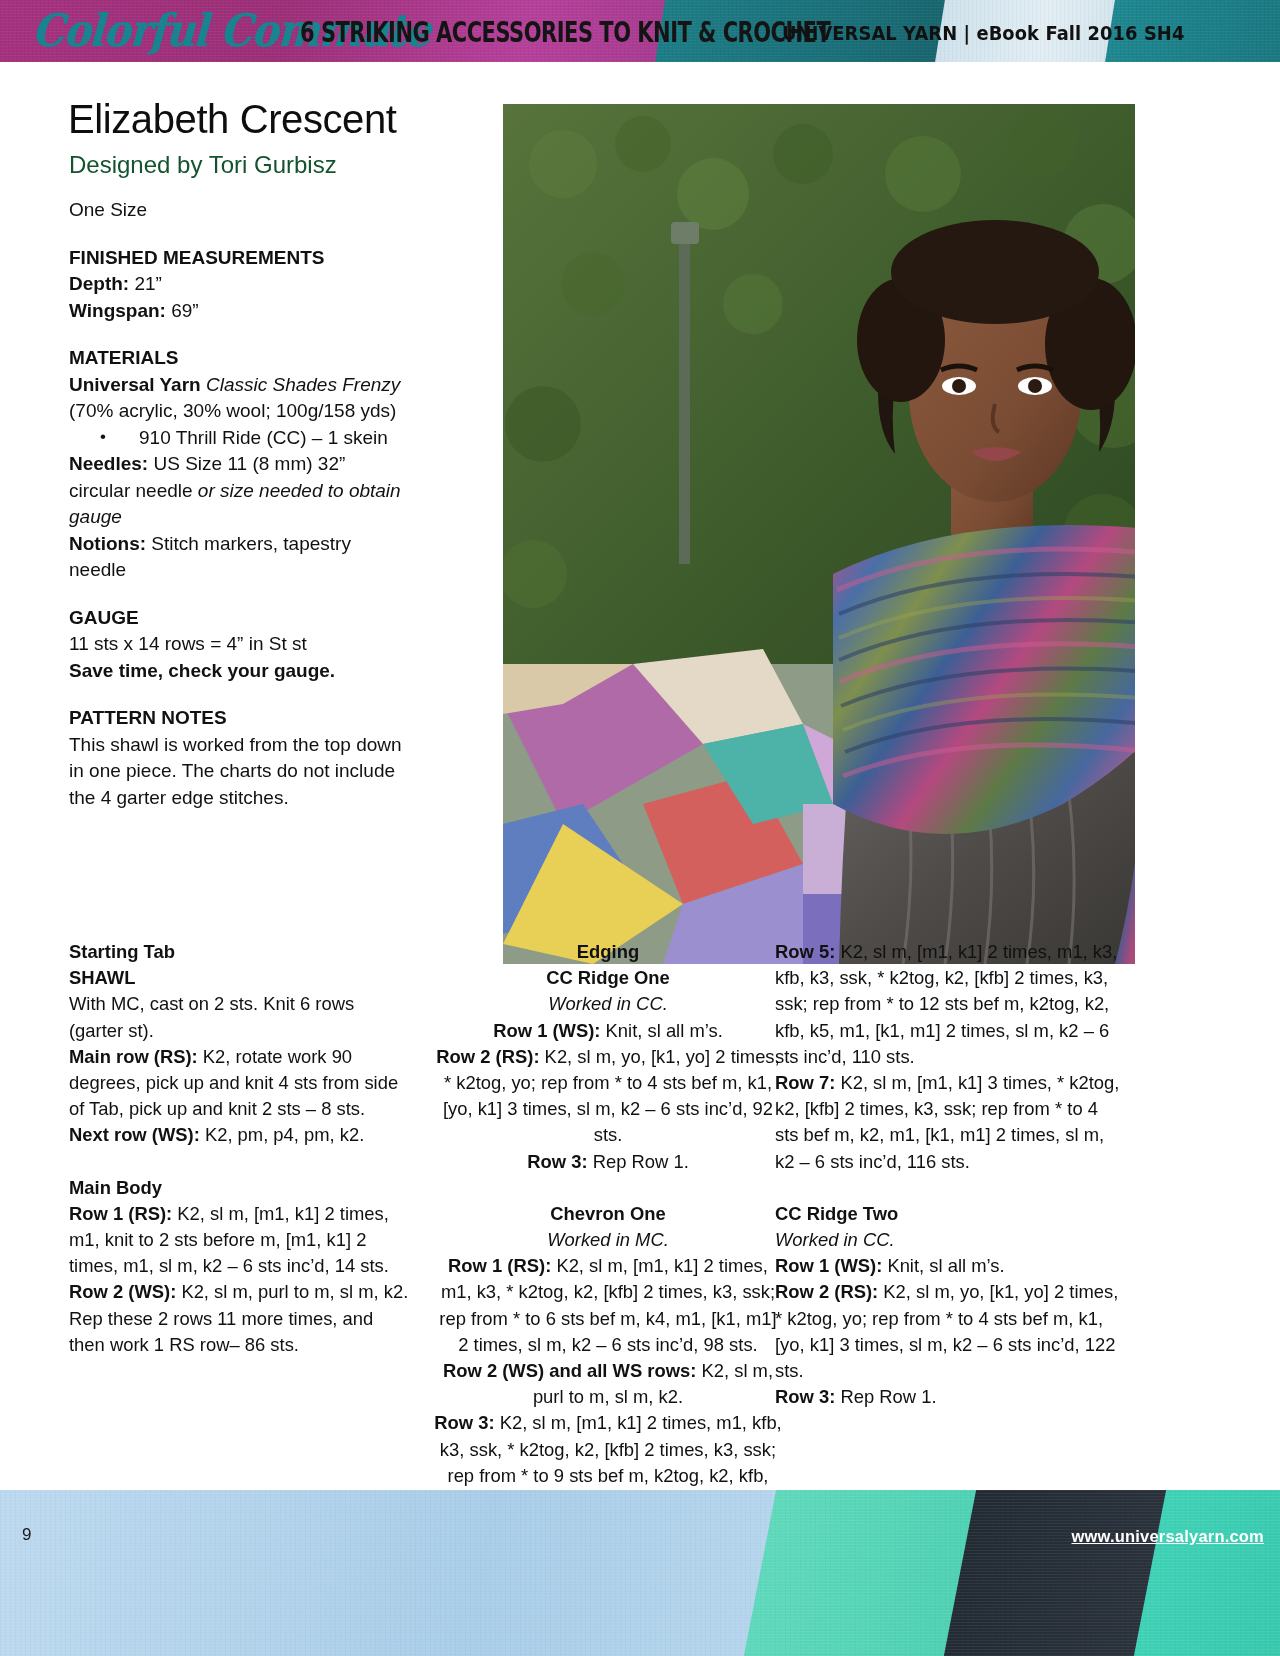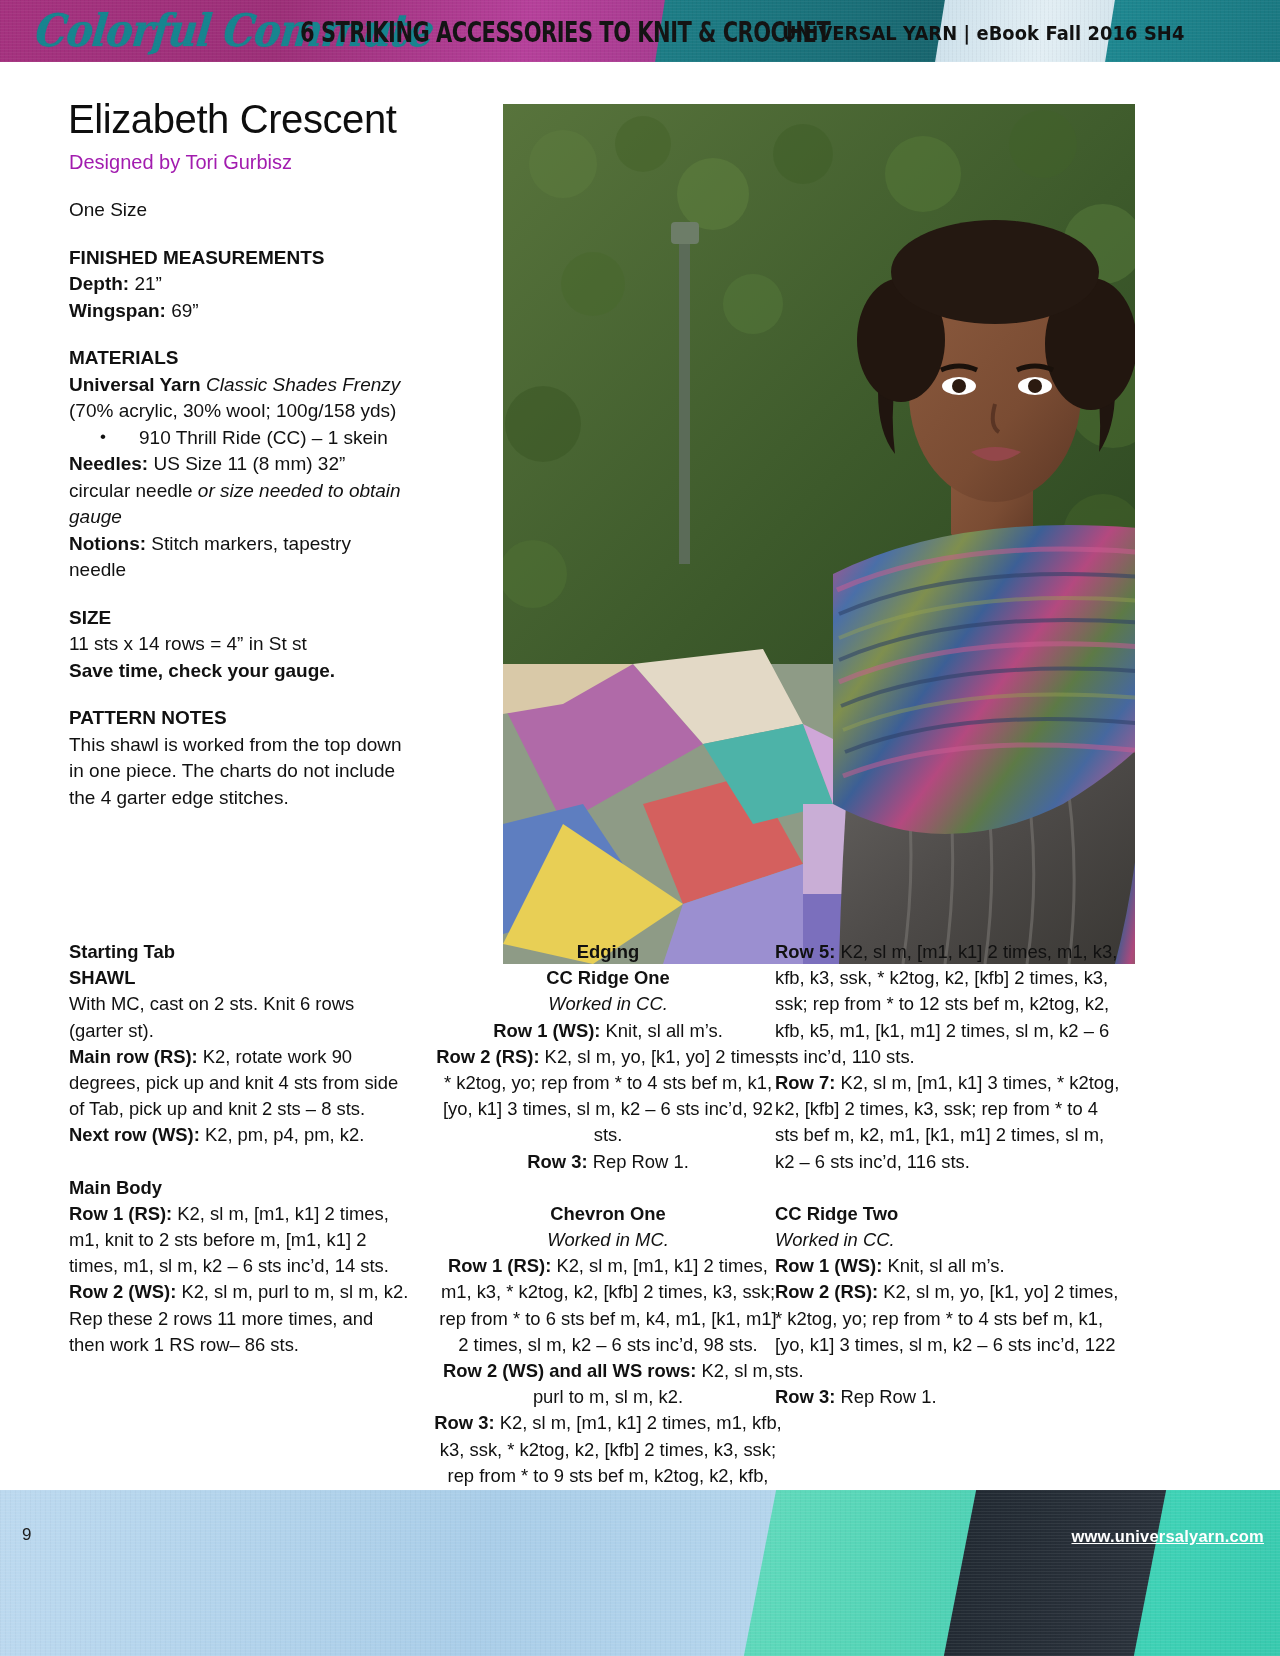--- a/index.html
+++ b/index.html
@@ -105,22 +105,22 @@
     left: 68px; top: 18px;
     font-family: "Liberation Sans", sans-serif;
     font-size: 40px;
     font-weight: 400;
     color: #0e0e0e;
     letter-spacing: -0.4px;
   }
   .byline {
     position: absolute;
     left: 69px; top: 72px;
-    font-size: 20px;
-    color: #a21caf;
+    font-size: 24px;
+    color: #14532d;
   }
 
   
   .col-left-top {
     position: absolute;
     left: 69px; top: 118px;
     width: 340px;
     font-size: 19px;
     line-height: 26.5px;
     color: #111;
@@ -398,21 +398,21 @@
       <div><span class="bold">Universal Yarn</span><span class="ital"> Classic Shades Frenzy</span></div>
       <div>(70% acrylic, 30% wool; 100g/158 yds)</div>
       <ul class="mat-list">
         <li>910 Thrill Ride (CC) – 1 skein</li>
       </ul>
       <div><span class="bold">Needles:</span><span> US Size 11 (8 mm) 32” circular needle </span><span class="ital">or size needed to obtain gauge</span></div>
       <div><span class="bold">Notions:</span><span> Stitch markers, tapestry needle</span></div>
     </div>
 
     <div class="blk">
-      <div class="h-sec">SIZE</div>
+      <div class="h-sec">GAUGE</div>
       <div>11 sts x 14 rows = 4” in St st</div>
       <div class="bold">Save time, check your gauge.</div>
     </div>
 
     <div class="blk">
       <div class="h-sec">PATTERN NOTES</div>
       <div>This shawl is worked from the top down in one piece. The charts do not include the 4 garter edge stitches.</div>
     </div>
 
   </div>

